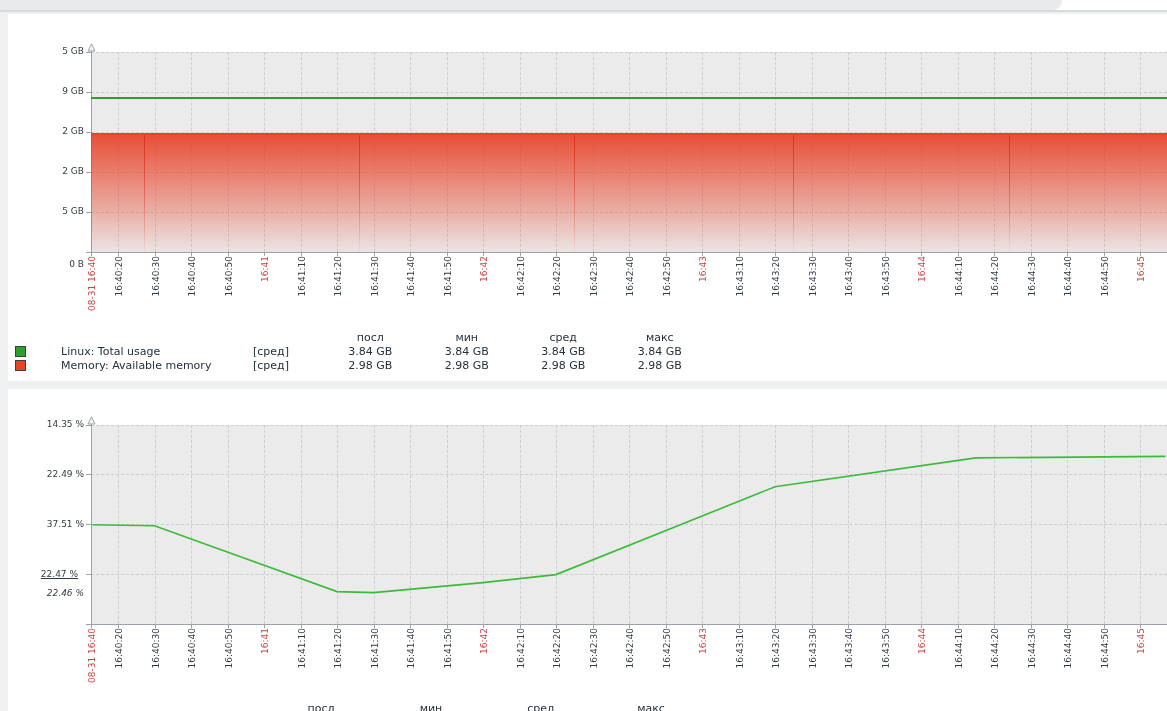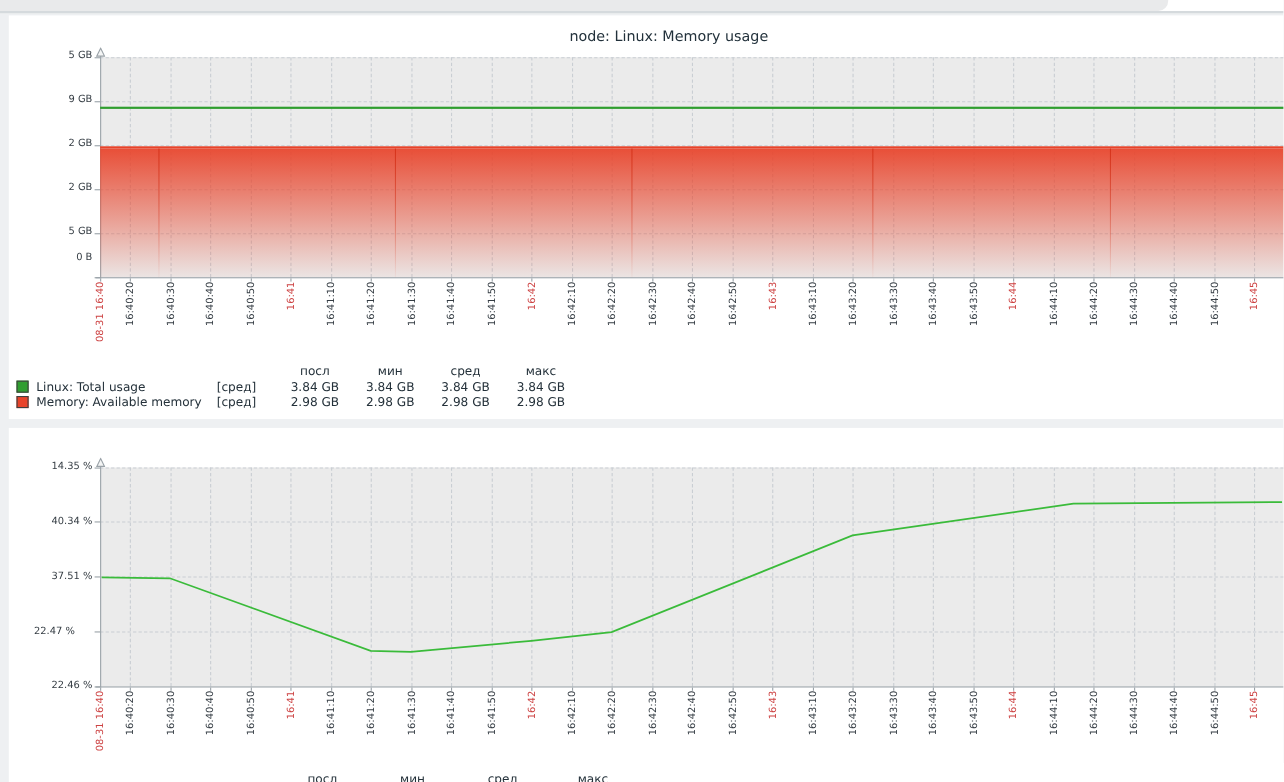--- a/index.html
+++ b/index.html
@@ -27,57 +27,56 @@
   .xlab{position:absolute;writing-mode:vertical-rl;transform:rotate(180deg);font-size:9px;line-height:11px;color:#343c43;white-space:nowrap;}
   .xlab.red{color:#cd4343;}
   .sline{position:absolute;}
   .area{position:absolute;box-sizing:border-box;}
   .seam{position:absolute;top:0;bottom:0;width:1px;
         background:linear-gradient(180deg,rgba(210,45,20,.8),rgba(210,45,20,.04));}
   
   .legend{position:absolute;left:15px;font-size:11px;color:#24313a;}
   .legend1{top:330px;width:540px;}
   .legend2{top:701px;width:580px;}
-  .lrow{display:grid;grid-template-columns:18px 164px 55px 68.5px 68.5px 68.5px 68.5px;height:14px;align-items:center;}
+  .lrow{display:grid;grid-template-columns:18px 164px 55px 68.5px 68.5px 68.5px 68.5px;height:14px;align-items:center;gap:28px;}
   .legend2 .lrow{grid-template-columns:237px 82px 82px 82px 82px;}
   .lh,.lval{text-align:center;}
   .sq{width:11px;height:11px;border:1px solid #3f3f3f;box-sizing:border-box;display:inline-block;margin-top:1px;}
 </style>
 </head>
 <body>
 
 <div class="page">
   <div class="tabstrip-bg"></div>
   <div class="tabstrip"></div>
   <div class="strip-line"></div>
 
   <div class="panel panel1"></div>
   <div class="panel panel2"></div>
 
-  <div class="gtitle gtitle1">node: Linux: Memory usage</div>
 
   <div id="charts-layer">
       <div class="plotbg" style="left: 91px; top: 51.5px; width: 1076px; height: 200.5px;"></div>
       <div class="hgrid" style="left: 91px; top: 51.5px; width: 1076px;"></div>
       <div class="tick" style="left: 86px; top: 52px; width: 5px; height: 1px;"></div>
       <div class="ylab" style="left: 22px; top: 46px;">5 GB</div>
       <div class="hgrid" style="left: 91px; top: 91.6px; width: 1076px;"></div>
       <div class="tick" style="left: 86px; top: 92px; width: 5px; height: 1px;"></div>
       <div class="ylab" style="left: 22px; top: 86.1px;">9 GB</div>
       <div class="hgrid" style="left: 91px; top: 131.7px; width: 1076px;"></div>
       <div class="tick" style="left: 86px; top: 132px; width: 5px; height: 1px;"></div>
       <div class="ylab" style="left: 22px; top: 126.2px;">2 GB</div>
       <div class="hgrid" style="left: 91px; top: 171.8px; width: 1076px;"></div>
       <div class="tick" style="left: 86px; top: 172px; width: 5px; height: 1px;"></div>
       <div class="ylab" style="left: 22px; top: 166.3px;">2 GB</div>
       <div class="hgrid" style="left: 91px; top: 211.9px; width: 1076px;"></div>
       <div class="tick" style="left: 86px; top: 212px; width: 5px; height: 1px;"></div>
       <div class="ylab" style="left: 22px; top: 206.4px;">5 GB</div>
       <div class="tick" style="left: 86px; top: 252px; width: 5px; height: 1px;"></div>
-      <div class="ylab" style="left: 22px; top: 229px;">0 B</div>
+      <div class="ylab" style="left: 22px; top: 259px;">0 B</div>
       <div class="tick" style="left: 91px; top: 253px; width: 1px; height: 3px;"></div>
       <div class="xlab red" style="left: 87px; top: 256px;">08-31 16:40</div>
       <div class="vgrid" style="left: 118px; top: 51.5px; height: 200.5px;"></div>
       <div class="tick" style="left: 118px; top: 253px; width: 1px; height: 3px;"></div>
       <div class="xlab" style="left: 114px; top: 256px;">16:40:20</div>
       <div class="vgrid" style="left: 154.5px; top: 51.5px; height: 200.5px;"></div>
       <div class="tick" style="left: 154.5px; top: 253px; width: 1px; height: 3px;"></div>
       <div class="xlab" style="left: 150.5px; top: 256px;">16:40:30</div>
       <div class="vgrid" style="left: 191px; top: 51.5px; height: 200.5px;"></div>
       <div class="tick" style="left: 191px; top: 253px; width: 1px; height: 3px;"></div>
@@ -172,29 +171,29 @@
         <div class="seam" style="left: 483.25px;"></div>
         <div class="seam" style="left: 702.25px;"></div>
         <div class="seam" style="left: 917.6px;"></div>
       </div>
       <div class="plotbg" style="left: 91px; top: 424.5px; width: 1076px; height: 199.5px;"></div>
       <div class="hgrid" style="left: 91px; top: 424.5px; width: 1076px;"></div>
       <div class="tick" style="left: 86px; top: 425px; width: 5px; height: 1px;"></div>
       <div class="ylab" style="left: 22px; top: 419px;">14.35 %</div>
       <div class="hgrid" style="left: 91px; top: 474.375px; width: 1076px;"></div>
       <div class="tick" style="left: 86px; top: 474px; width: 5px; height: 1px;"></div>
-      <div class="ylab" style="left: 22px; top: 468.875px;">40.34 %</div>
+      <div class="ylab" style="left: 22px; top: 468.875px;">22.49 %</div>
       <div class="hgrid" style="left: 91px; top: 524.25px; width: 1076px;"></div>
       <div class="tick" style="left: 86px; top: 524px; width: 5px; height: 1px;"></div>
       <div class="ylab" style="left: 22px; top: 518.75px;">37.51 %</div>
       <div class="hgrid" style="left: 91px; top: 574.125px; width: 1076px;"></div>
       <div class="tick" style="left: 86px; top: 574px; width: 5px; height: 1px;"></div>
-      <div class="ylab" style="left: 6px; top: 568.625px;">22.47 %</div>
+      <div class="ylab" style="left: 16px; top: 568.625px; text-decoration: underline;">22.47 %</div>
       <div class="tick" style="left: 86px; top: 624px; width: 5px; height: 1px;"></div>
-      <div class="ylab" style="left: 22px; top: 618px;">22.46 %</div>
+      <div class="ylab" style="left: 22px; top: 588px; font-style: italic;">22.46 %</div>
       <div class="tick" style="left: 91px; top: 625px; width: 1px; height: 3px;"></div>
       <div class="xlab red" style="left: 87px; top: 628px;">08-31 16:40</div>
       <div class="vgrid" style="left: 118px; top: 424.5px; height: 199.5px;"></div>
       <div class="tick" style="left: 118px; top: 625px; width: 1px; height: 3px;"></div>
       <div class="xlab" style="left: 114px; top: 628px;">16:40:20</div>
       <div class="vgrid" style="left: 154.5px; top: 424.5px; height: 199.5px;"></div>
       <div class="tick" style="left: 154.5px; top: 625px; width: 1px; height: 3px;"></div>
       <div class="xlab" style="left: 150.5px; top: 628px;">16:40:30</div>
       <div class="vgrid" style="left: 191px; top: 424.5px; height: 199.5px;"></div>
       <div class="tick" style="left: 191px; top: 625px; width: 1px; height: 3px;"></div>

